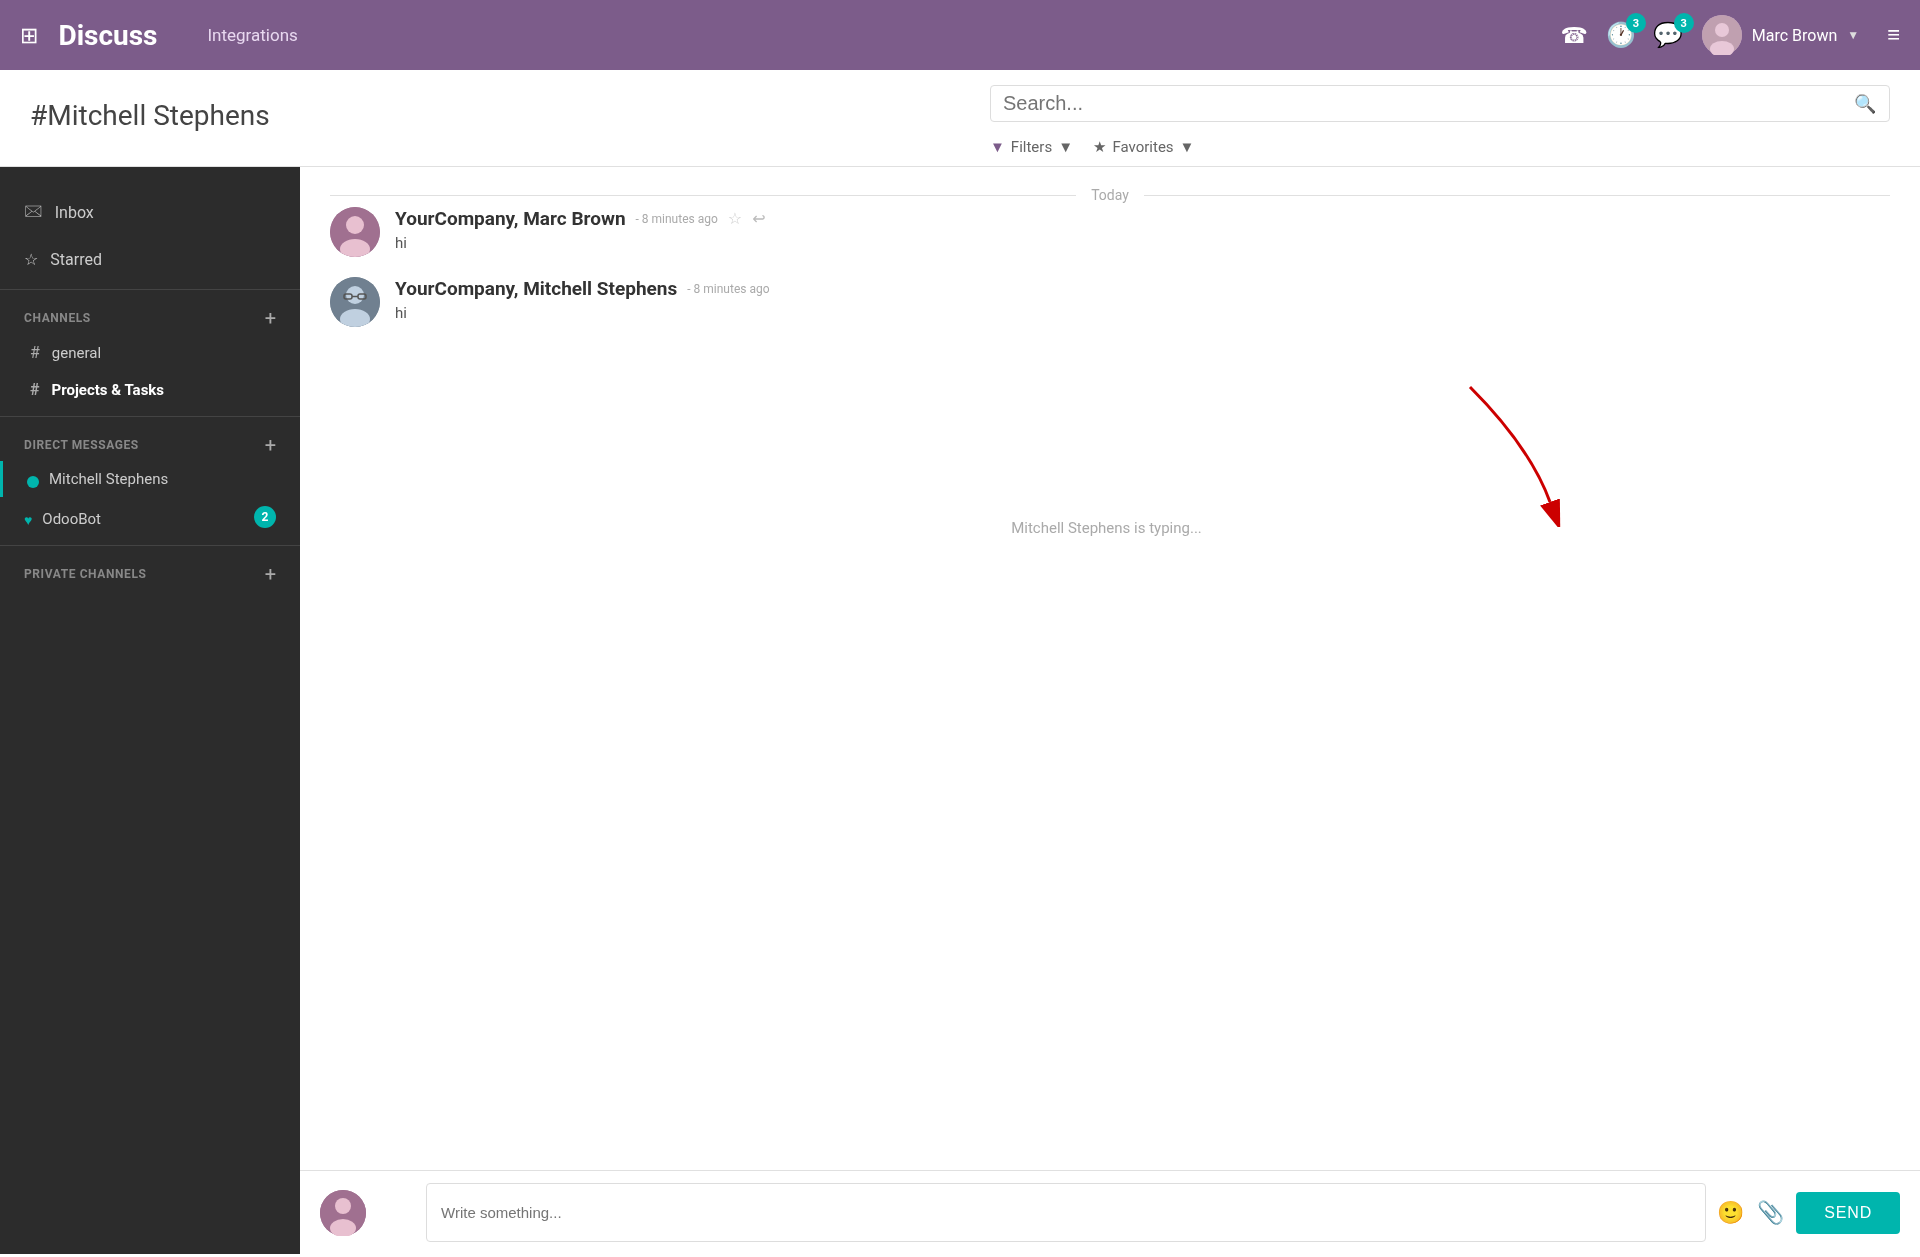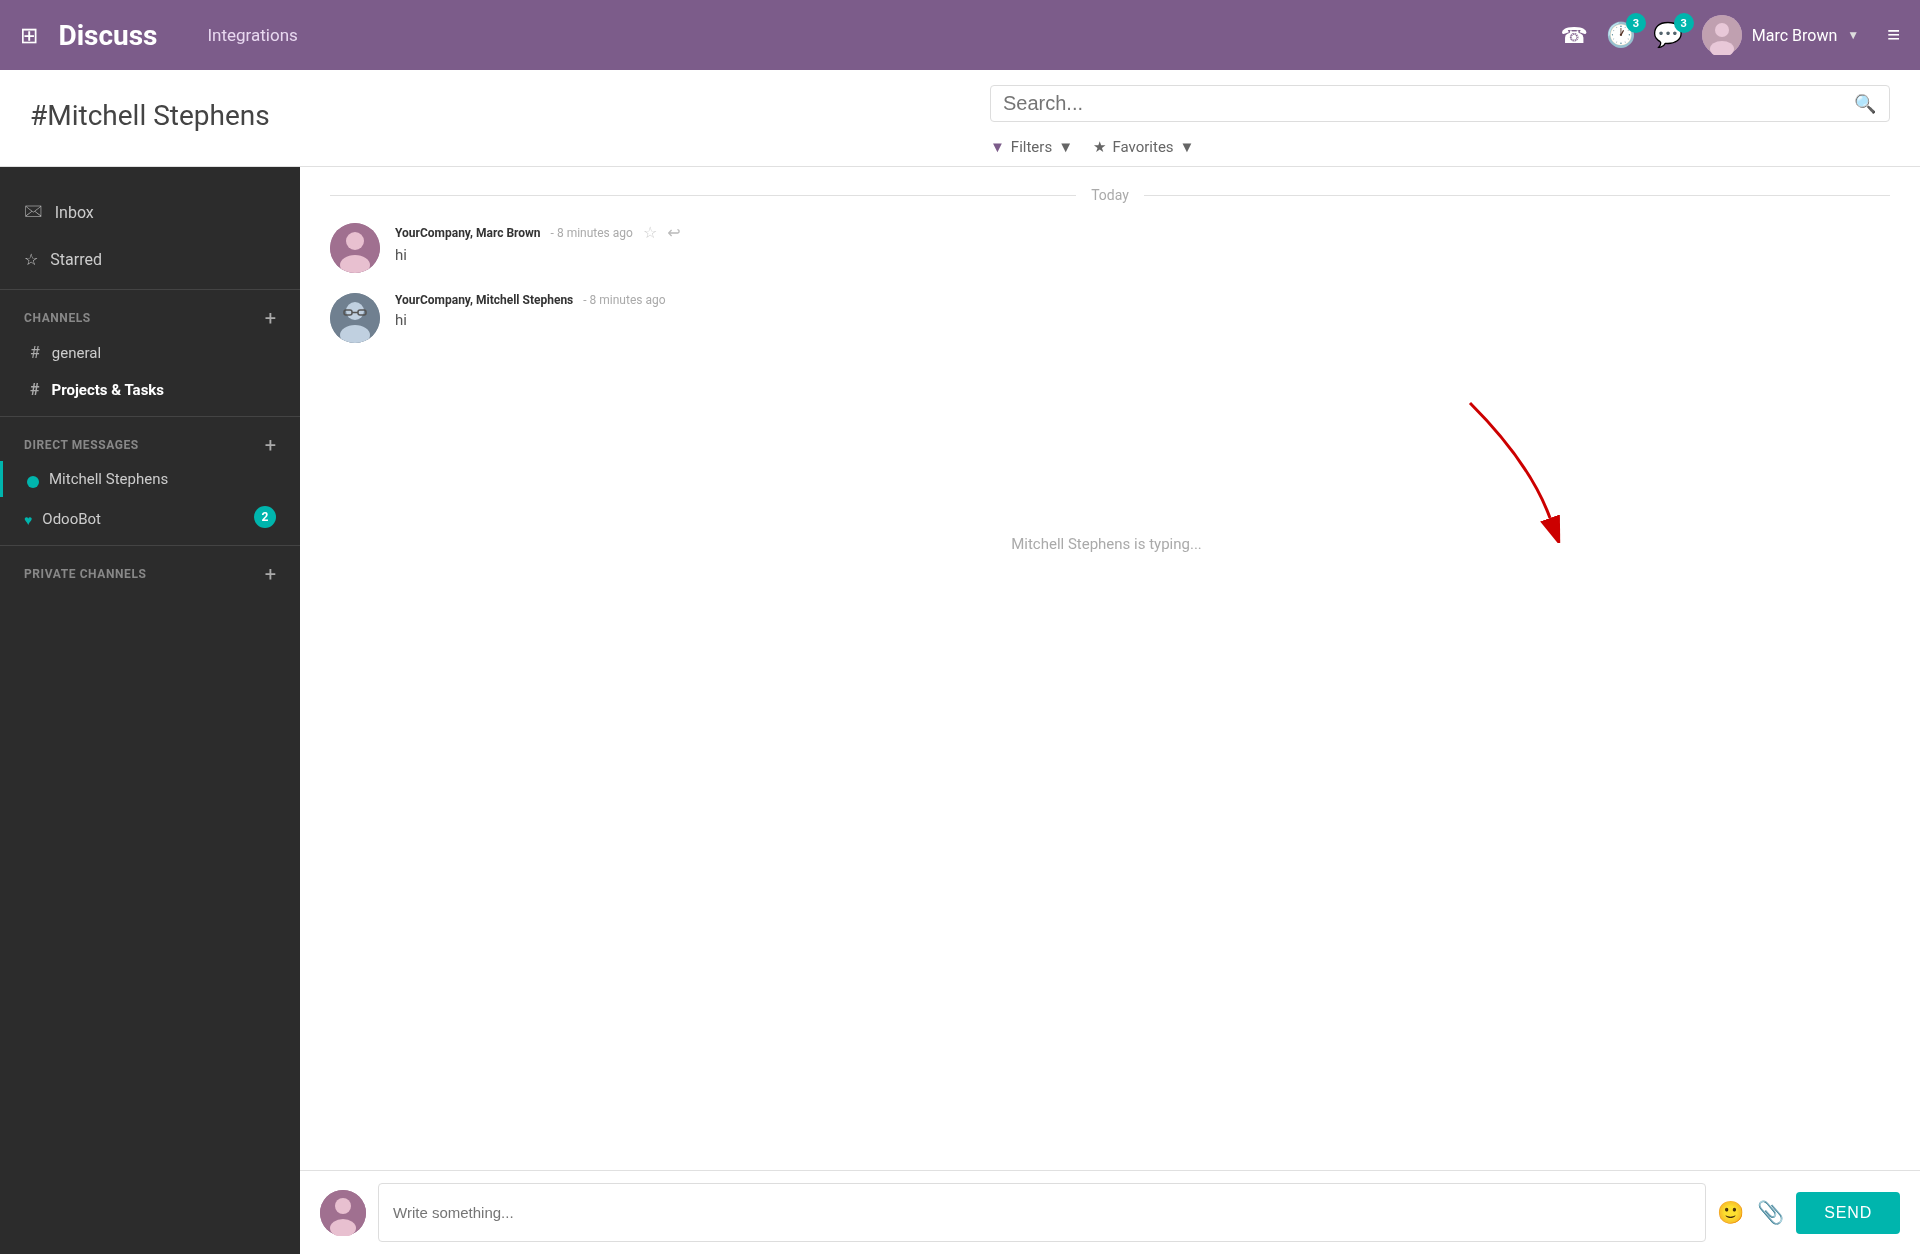--- a/index.html
+++ b/index.html
@@ -240,21 +240,21 @@
       padding: 20px 30px;
       overflow-y: auto;
       position: relative;
     }
     .date-divider {
       display: flex;
       align-items: center;
       gap: 15px;
       color: #aaa;
       font-size: 14px;
-      margin-bottom: 20px;
+      margin-bottom: 4px;
     }
     .date-line {
       flex: 1;
       height: 1px;
       background: #e0e0e0;
     }
     .message-row {
       display: flex;
       gap: 15px;
       margin-bottom: 20px;
@@ -274,21 +274,21 @@
     }
     .msg-avatar.avatar-marc { background: #a07090; }
     .msg-avatar.avatar-mitchell { background: #708090; }
     .msg-content { flex: 1; }
     .msg-header {
       display: flex;
       align-items: center;
       gap: 10px;
       margin-bottom: 4px;
     }
-    .msg-author { font-weight: 700; font-size: 12px; color: #333; }
+    .msg-author { font-weight: 700; font-size: 19px; color: #333; }
     .msg-time { color: #aaa; font-size: 12px; }
     .msg-star-icon { color: #ccc; font-size: 16px; cursor: pointer; }
     .msg-reply-icon { color: #bbb; font-size: 16px; cursor: pointer; }
     .msg-text { color: #555; font-size: 15px; }
     .typing-text {
       color: #aaa;
       font-size: 15px;
     }
 
     
@@ -312,20 +312,21 @@
       flex-shrink: 0;
     }
     .chat-input-box {
       flex: 1;
       border: 1px solid #ddd;
       border-radius: 4px;
       padding: 20px 14px;
       font-size: 15px;
       color: #888;
       outline: none;
+      margin-left: 48px;
     }
     .emoji-btn, .attach-btn {
       color: #aaa;
       font-size: 22px;
       cursor: pointer;
     }
     .send-btn {
       background: #00b5ad;
       color: #fff;
       border: none;

